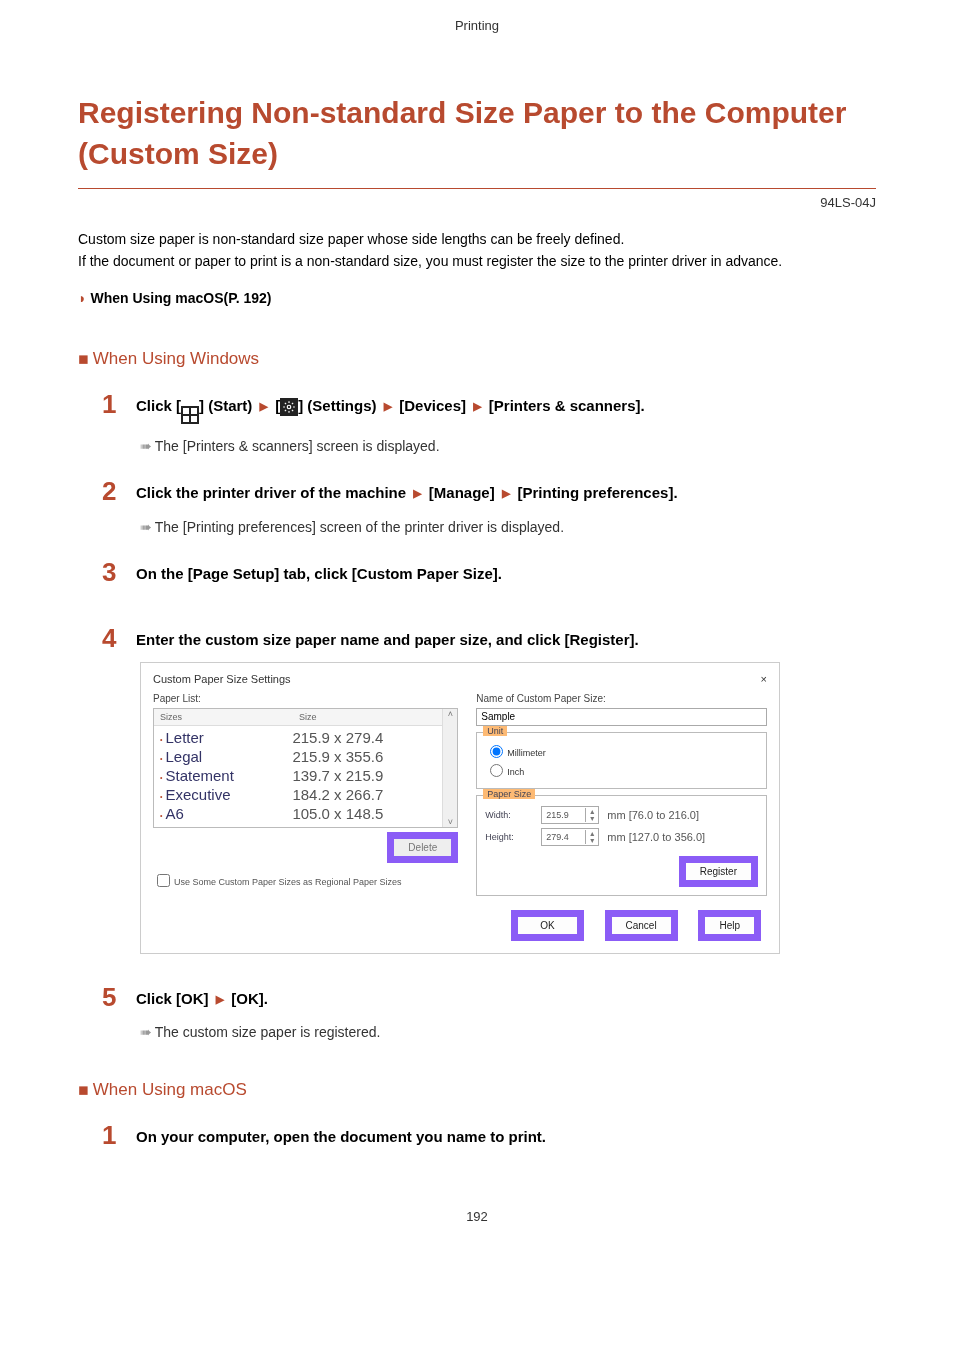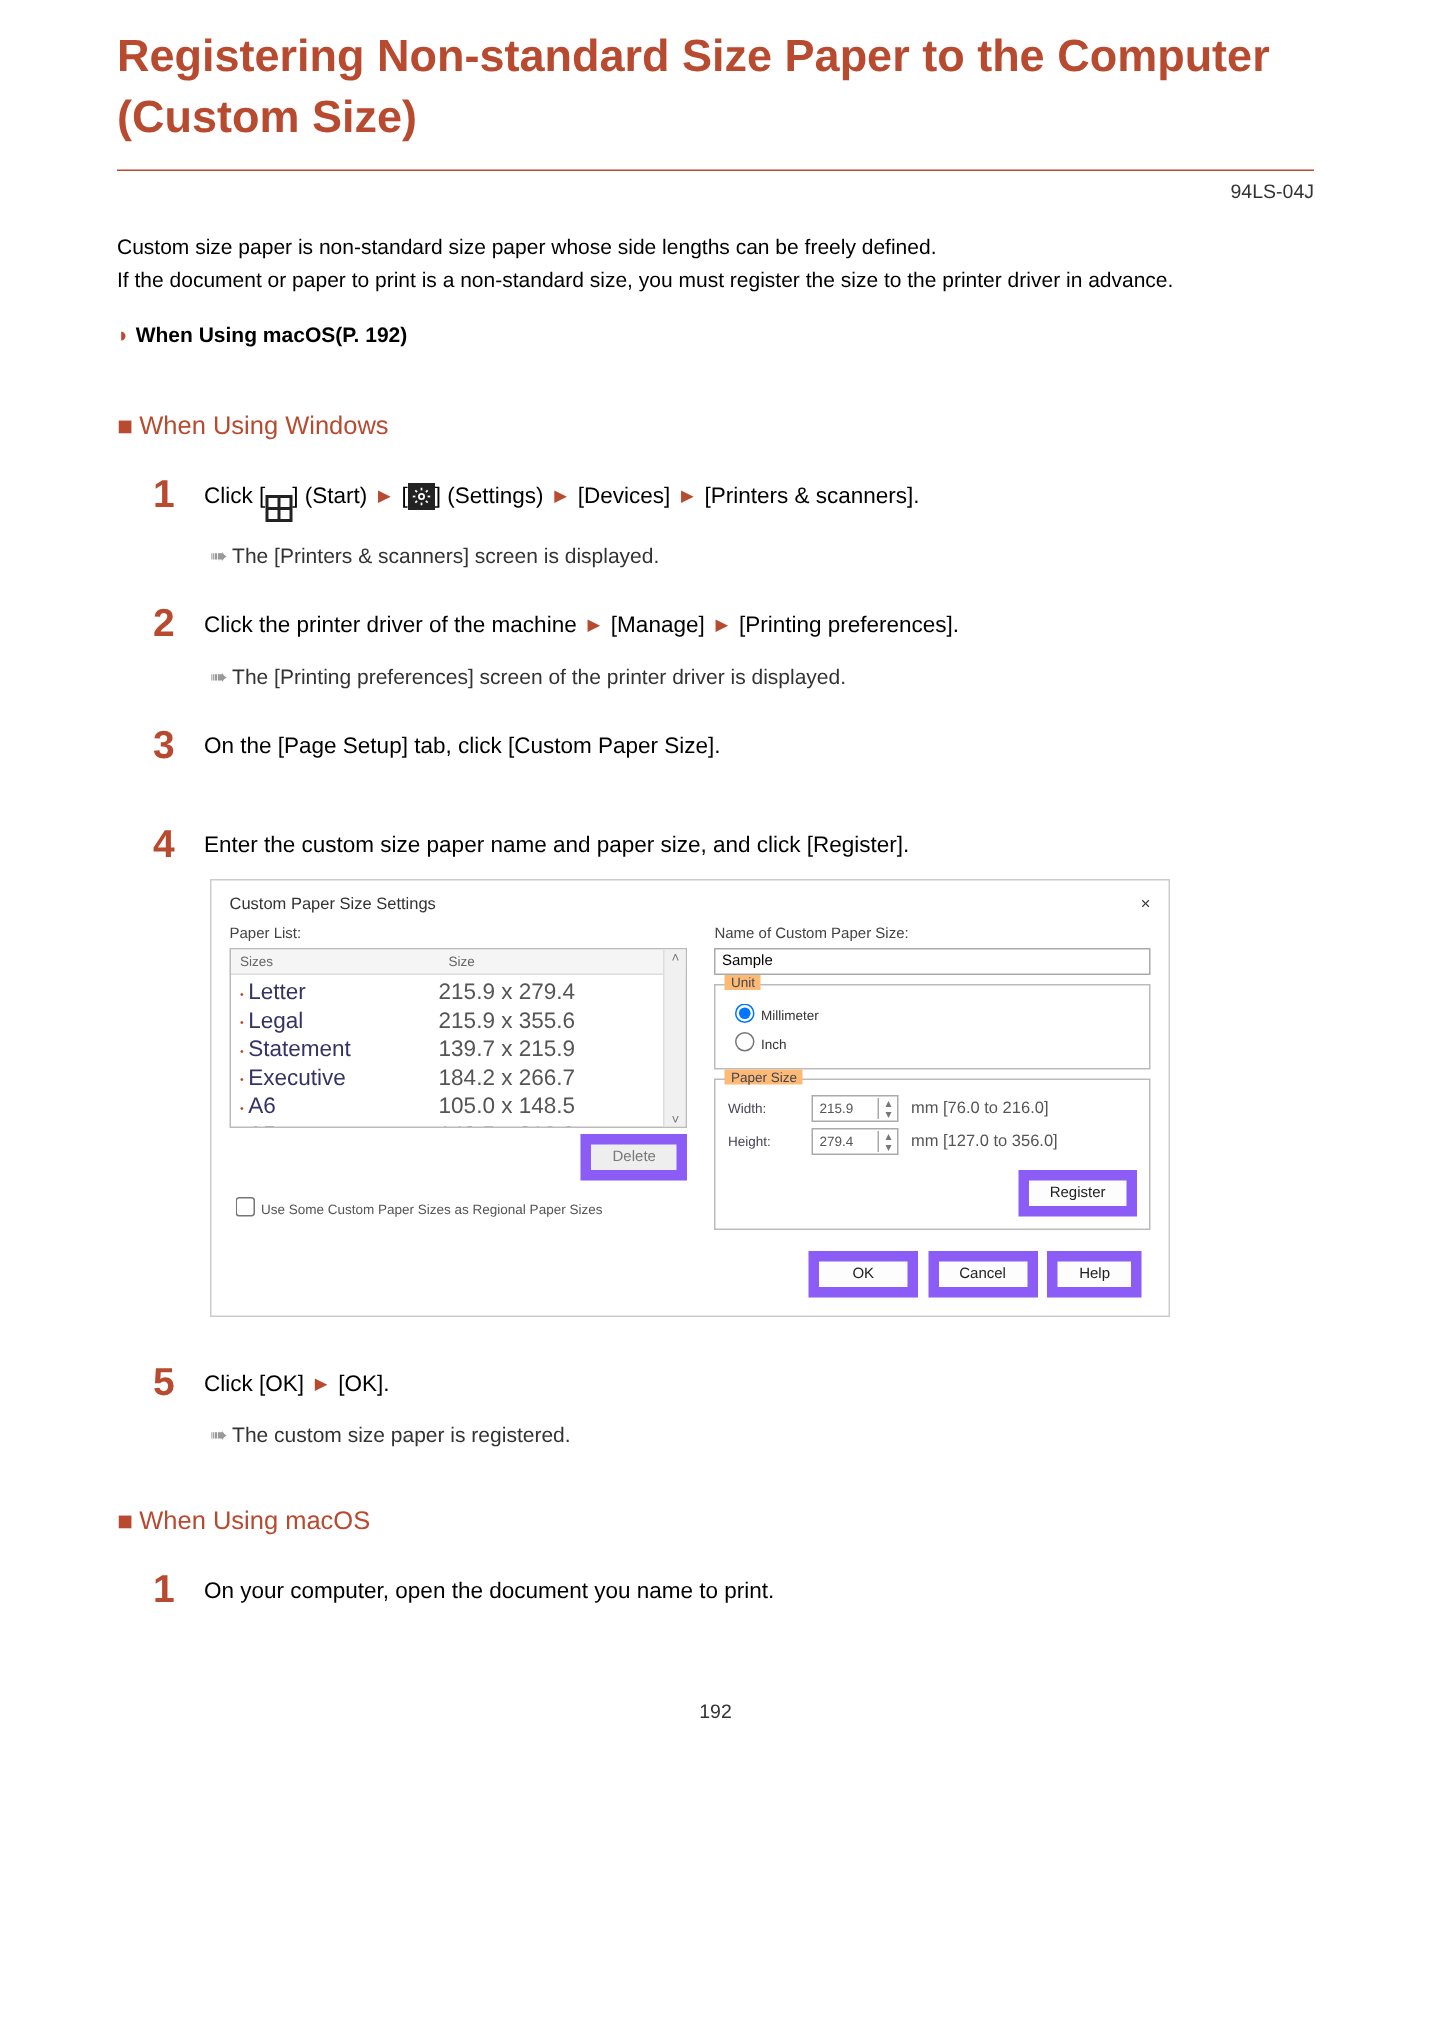--- a/index.html
+++ b/index.html
@@ -69,21 +69,21 @@
   .step-num {
     color: #b84a2f;
     font-size: 26px;
     font-weight: bold;
     margin-right: 14px;
     line-height: 1;
     min-width: 20px;
   }
   .step-text {
     font-size: 15px;
-    font-weight: normal;
+    font-weight: bold;
     line-height: 1.5;
     padding-top: 4px;
   }
   .step-text .icon-box {
     display: inline-flex;
     width: 18px;
     height: 18px;
     background: #222;
     vertical-align: -3px;
     align-items: center;
@@ -183,41 +183,42 @@
   .radio-row { font-size: 9px; margin: 3px 0; color:#333;}
   .radio-row input { vertical-align:-2px; margin-right:4px;}
   .ps-row { display:flex; align-items:center; font-size:9px; margin:4px 0; gap:8px;}
   .ps-row .lbl { width:48px; color:#445;}
   .spin { border:1px solid #aaa; width:56px; height:16px; display:flex; align-items:center; font-size:9px;}
   .spin span { flex:1; padding-left:4px;}
   .spin .arrows { width:12px; font-size:8px; line-height:7px; text-align:center; border-left:1px solid #aaa; color:#777; display:flex; flex-direction:column;}
   .range { font-size:11px; color:#555;}
   .reg-row { text-align:right; margin-top:10px;}
   .bottom-btns { text-align:right; margin-top:14px; padding-right:6px;}
-  .bottom-btns .btn { margin-left:4px;text-align:center;}
+  .bottom-btns .btn { margin-left:18px;text-align:center;}
   .page-num {
     text-align: center;
     font-size: 13px;
     color: #333;
     margin-top: 60px;
   }
   .win-grid {
     display: inline-grid;
     grid-template-columns: 6px 6px;
     grid-template-rows: 6px 6px;
     gap: 2px;
   }
   .win-grid div { background: #fff; }
   .gear-svg { width: 14px; height: 14px; }
 </style>
 </head>
 <body>
 
 <div class="page">
 
+  <div class="header-category">Printing</div>
 
   <h1 class="title">Registering Non-standard Size Paper to the Computer (Custom Size)</h1>
 
   <div class="doc-code">94LS-04J</div>
 
   <div class="intro">
     <span>Custom size paper is non-standard size paper whose side lengths can be freely defined.</span><br>
     <span>If the document or paper to print is a non-standard size, you must register the size to the printer driver in advance.</span>
   </div>
 

